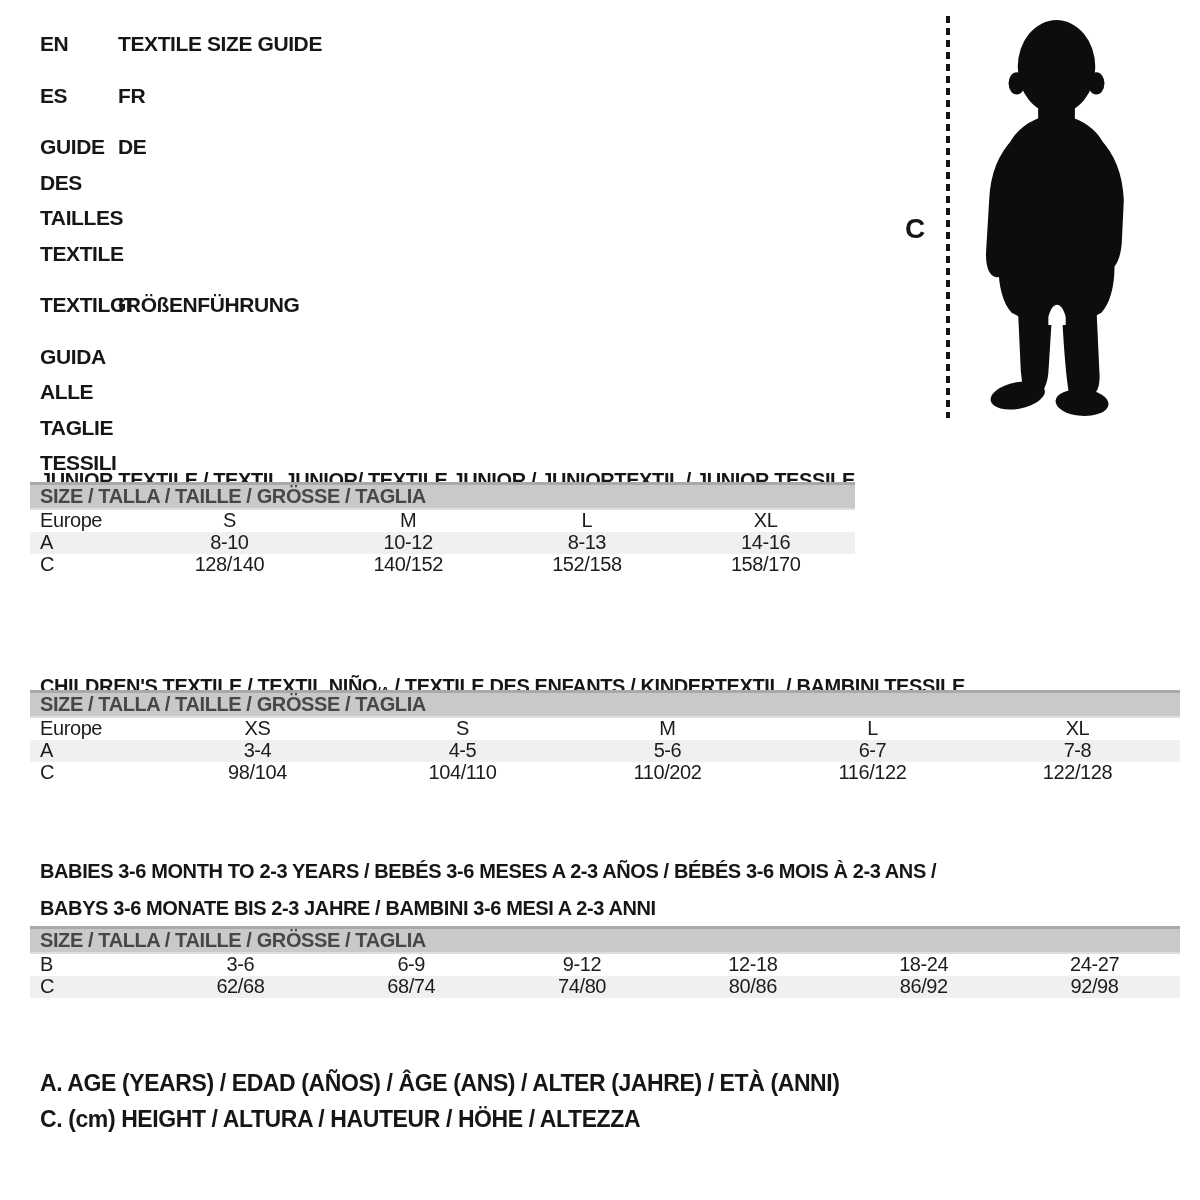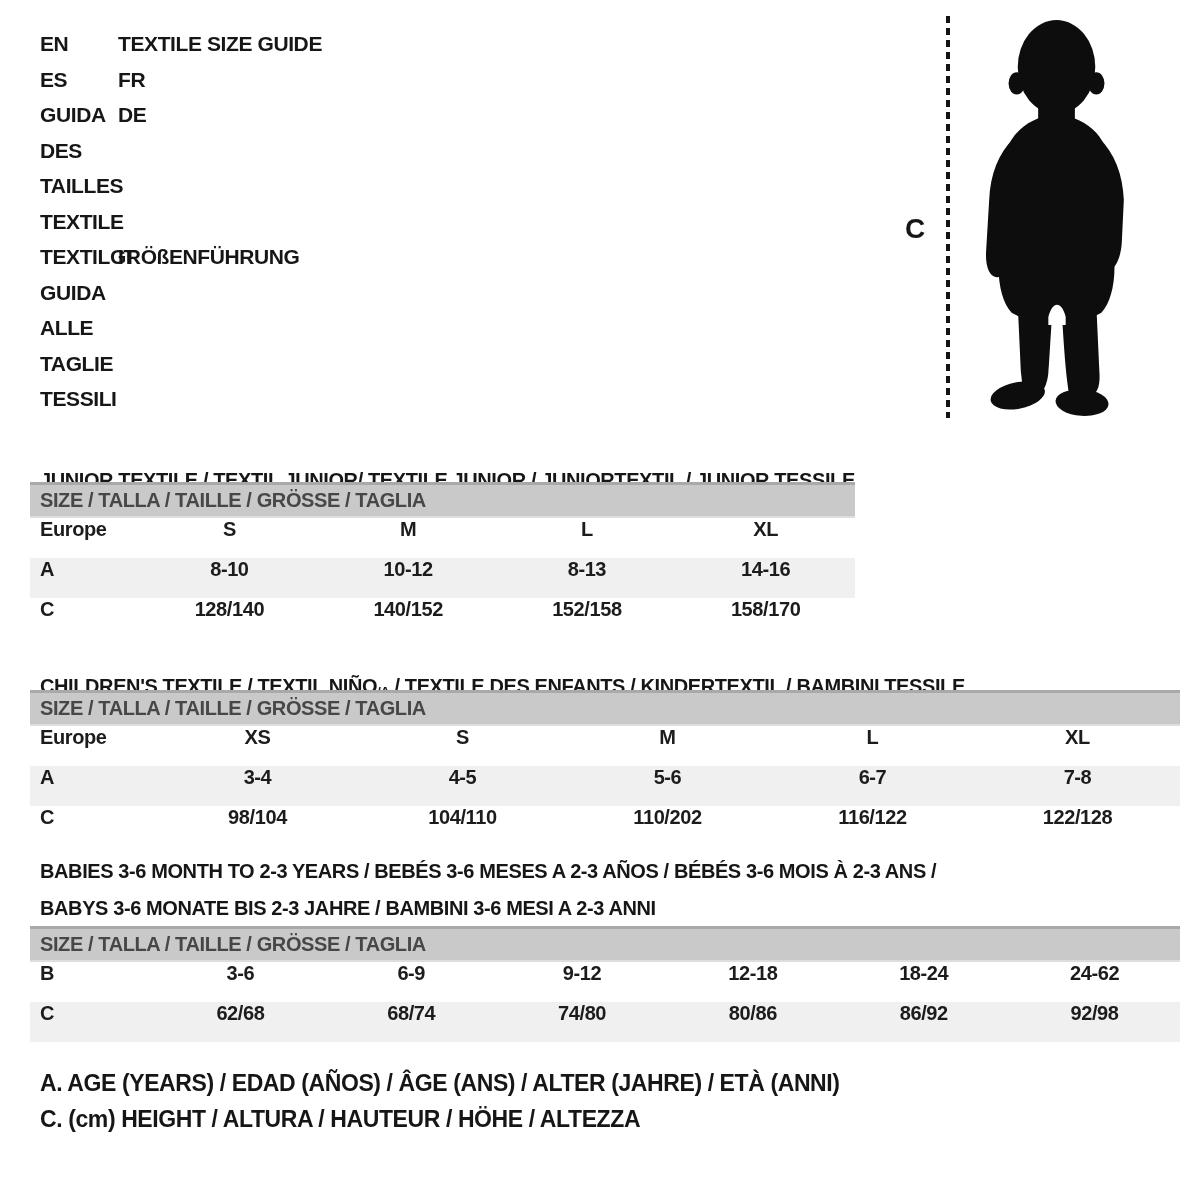--- a/index.html
+++ b/index.html
@@ -13,21 +13,21 @@
     overflow: hidden;
     -webkit-font-smoothing: antialiased;
   }
   .abs { position: absolute; }
 
   
   .langs {
     left: 40px; top: 26px;
     display: grid;
     grid-template-columns: 78px auto;
-    row-gap: 0;
+    row-gap: 16px;
     font-size: 21px; font-weight: bold; letter-spacing: -0.4px;
     line-height: 35.5px;
   }
 
   
   .measure-line {
     left: 946px; top: 16px; width: 4px; height: 402px;
     background: repeating-linear-gradient(to bottom, #141414 0 7px, transparent 7px 12px);
   }
   .measure-label {
@@ -40,32 +40,32 @@
   .section-title {
     left: 40px;
     font-size: 20px; font-weight: bold; letter-spacing: -0.4px;
     line-height: 37px; white-space: nowrap; margin-top: 28px;
   }
   .subsup { font-size: 13px; vertical-align: -3px; }
 
   
   .size-table { left: 30px; }
   .size-bar {
-    height: 36px;
+    height: 28px;
     background: #c9c9c9;
     border-top: 3px solid #a9a9a9;
     border-bottom: 2px solid #dedede;
     display: flex; align-items: center;
     padding-left: 10px;
     font-size: 20px; font-weight: bold; letter-spacing: -0.4px;
     color: #474747;
   }
   .trow {
-    display: flex; align-items: flex-start; height: 40px;
-    font-size: 20px; font-weight: bold; letter-spacing: -0.4px;
+    display: flex; align-items: flex-end; height: 22px;
+    font-size: 20px; font-weight: normal; letter-spacing: -0.4px;
     color: #1c1c1c;
   }
   .trow.shaded { background: #f0f0f0; }
   .tlabel { padding-left: 10px; text-align: left; flex: none; }
   .tcell { flex: 1; text-align: center; }
   .w-junior { width: 825px; }
   .w-wide { width: 1150px; }
   .lab-junior .tlabel { width: 110px; }
   .lab-wide .tlabel { width: 125px; }
 
@@ -77,21 +77,21 @@
   }
 </style>
 </head>
 <body>
 
 <div class="abs langs">
   <span>EN</span>
   <span>TEXTILE SIZE GUIDE</span>
   <span>ES</span>
   <span>FR</span>
-  <span>GUIDA DES TAILLES TEXTILE</span>
+  <span>GUIDE DES TAILLES TEXTILE</span>
   <span>DE</span>
   <span>TEXTILGRÖßENFÜHRUNG</span>
   <span>IT</span>
   <span>GUIDA ALLE TAGLIE TESSILI</span>
 </div>
 
 <div class="abs measure-line"></div>
 <div class="abs measure-label">C</div>
 <svg class="abs silhouette" viewBox="0 0 175 400" xmlns="http://www.w3.org/2000/svg">
   <g fill="#0d0d0d">
@@ -207,21 +207,21 @@
 <div class="abs size-table w-wide lab-wide" style="top:926px">
   <div class="size-bar">SIZE / TALLA / TAILLE / GRÖSSE / TAGLIA</div>
   <div>
       <div class="trow">
         <div class="tlabel">B</div>
         <div class="tcell">3-6</div>
         <div class="tcell">6-9</div>
         <div class="tcell">9-12</div>
         <div class="tcell">12-18</div>
         <div class="tcell">18-24</div>
-        <div class="tcell">24-62</div>
+        <div class="tcell">24-27</div>
       </div>
       <div class="trow shaded">
         <div class="tlabel">C</div>
         <div class="tcell">62/68</div>
         <div class="tcell">68/74</div>
         <div class="tcell">74/80</div>
         <div class="tcell">80/86</div>
         <div class="tcell">86/92</div>
         <div class="tcell">92/98</div>
       </div>

